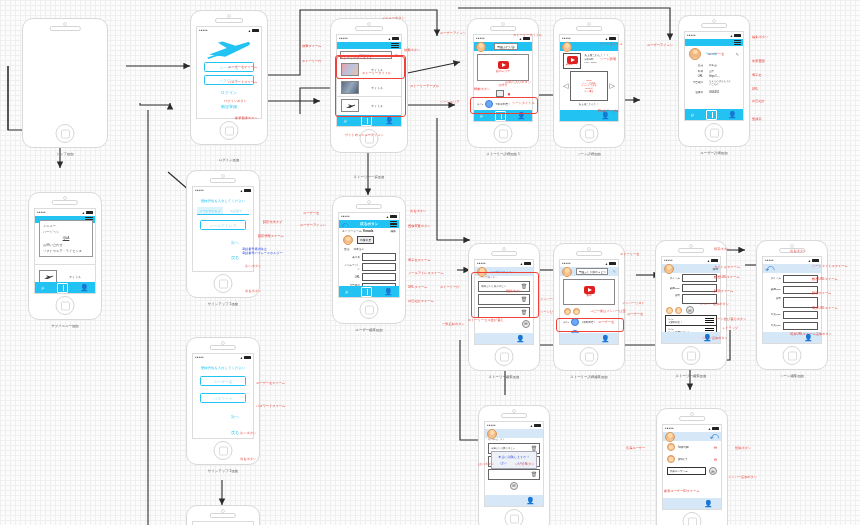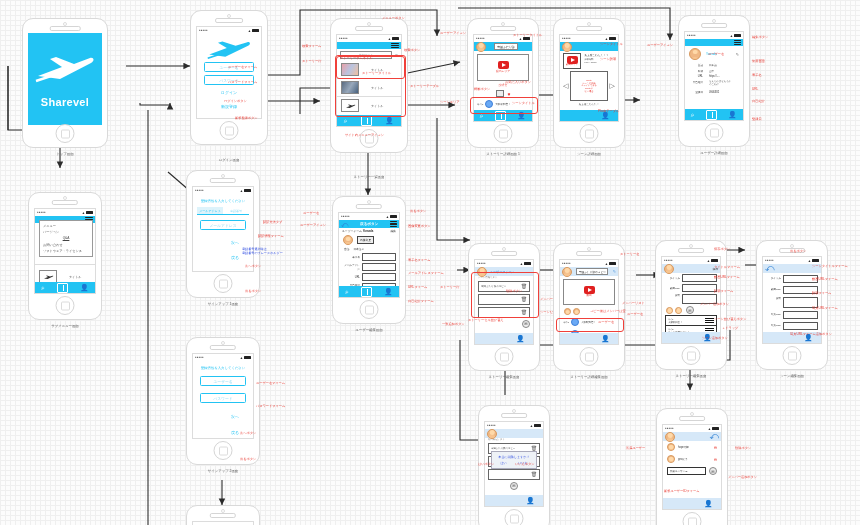--- a/index.html
+++ b/index.html
@@ -139,36 +139,20 @@
     <path d="M148,110 L148,525"></path>
     <path d="M222,345 L222,370" marker-end="url(#ah)"></path>
     <path d="M222,480 L222,505" marker-end="url(#ah)"></path>
   </g>
   <line x1="168" y1="172" x2="212" y2="210" stroke="#2b2b2b" stroke-width="1.1" marker-end="url(#ah)"></line>
 </svg>
 
 <div class="phone" style="left:22px;top:18px;width:86px;height:130px;">
   <div class="cam"></div>
   <div class="speaker"></div>
-  <div class="screen noborder" style="top:14px;bottom:22px;">
-    <div class="statusbar" style="background:#22c3f3;">
-      <span class="sb-dots">●●●●●</span>
-      <span class="sb-r">
-        <span class="sb-wifi">▲</span>
-        <span class="batt"></span>
-      </span>
-    </div>
-    <div class="splash">
-      <svg width="66" height="34" viewBox="0 0 66 34">
-        <path d="M6 26 L30 17 L18 9 L24 7 L42 14 L58 8 C62 7 63 11 59 13 L28 29 Z" fill="#fff"></path>
-        <path d="M4 31 L22 25" stroke="#fff" stroke-width="2.4" fill="none"></path>
-      </svg>
-      <div class="brand">Sharevel</div>
-    </div>
-  </div>
   <div class="home"></div>
   <div class="cap" style="top:133px;">トップ画面</div>
 </div>
 
 <div class="phone" style="left:190px;top:10px;width:78px;height:135px;">
   <div class="cam"></div>
   <div class="speaker"></div>
   <div class="screen">
     <div class="statusbar">
       <span class="sb-dots">●●●●●</span>

